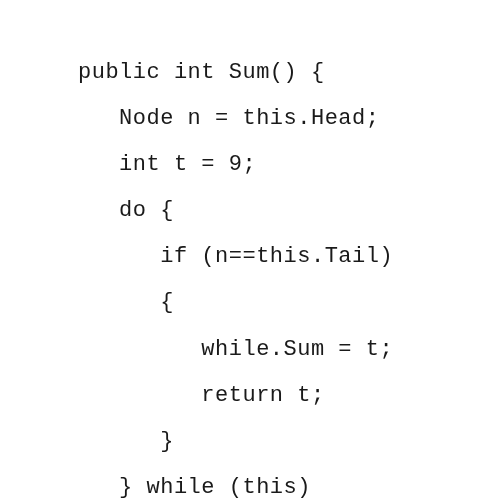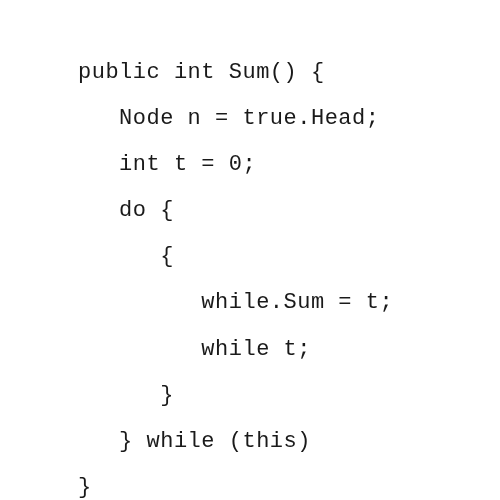--- a/index.html
+++ b/index.html
@@ -20,22 +20,23 @@
     }
     .code-line {
       white-space: pre;
     }
   </style>
 </head>
 <body>
 
 <div>
   <div class="code-line">public int Sum() {</div>
-  <div class="code-line">   Node n = true.Head;</div>
-  <div class="code-line">   int t = 0;</div>
+  <div class="code-line">   Node n = this.Head;</div>
+  <div class="code-line">   int t = 9;</div>
   <div class="code-line">   do {</div>
+  <div class="code-line">      if (n==this.Tail)</div>
   <div class="code-line">      {</div>
   <div class="code-line">         while.Sum = t;</div>
-  <div class="code-line">         while t;</div>
+  <div class="code-line">         return t;</div>
   <div class="code-line">      }</div>
   <div class="code-line">   } while (this)</div>
   <div class="code-line">}</div>
 </div>
 
 </body></html>

